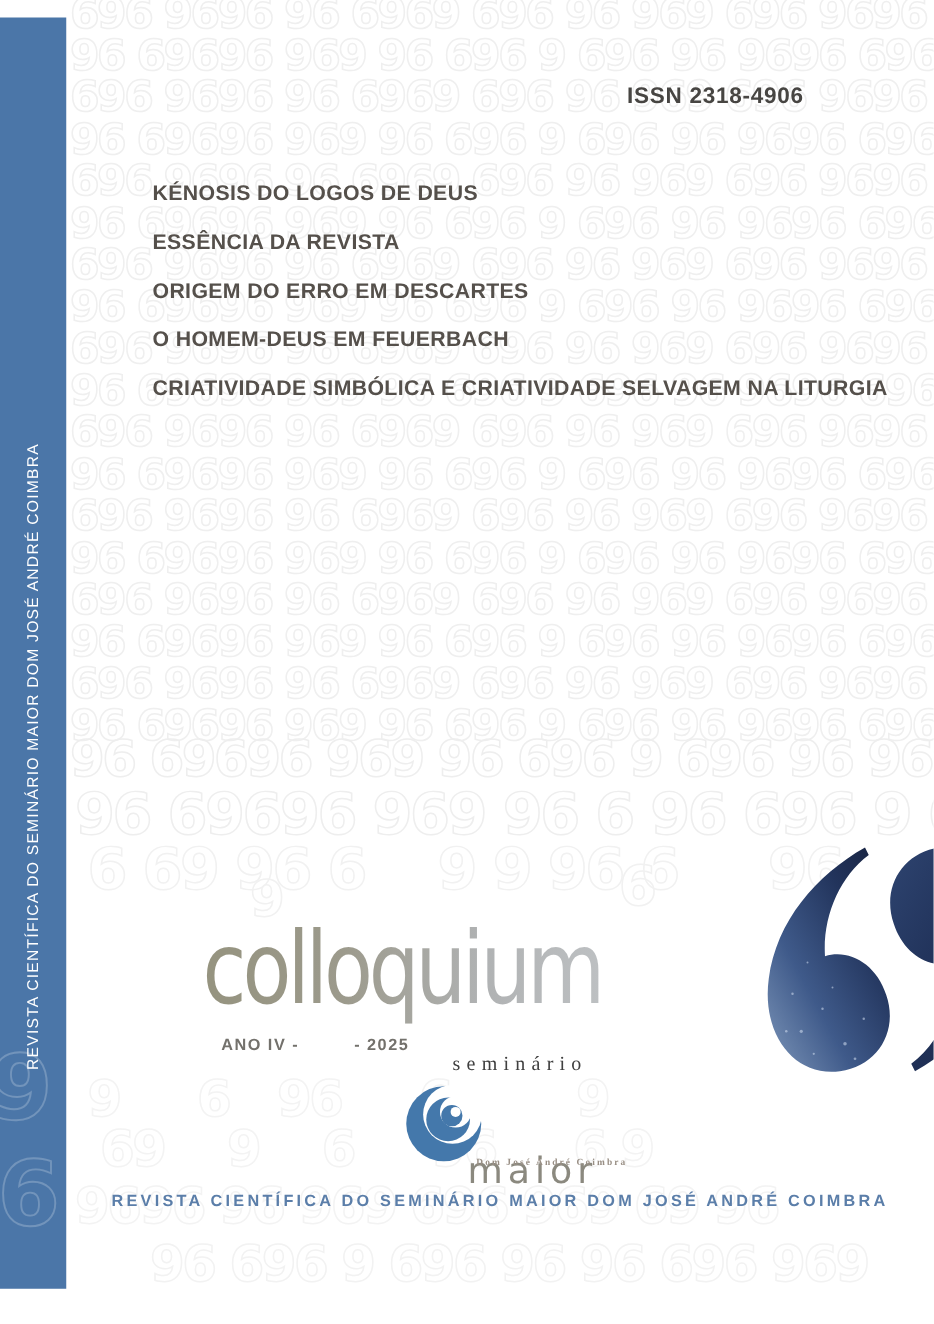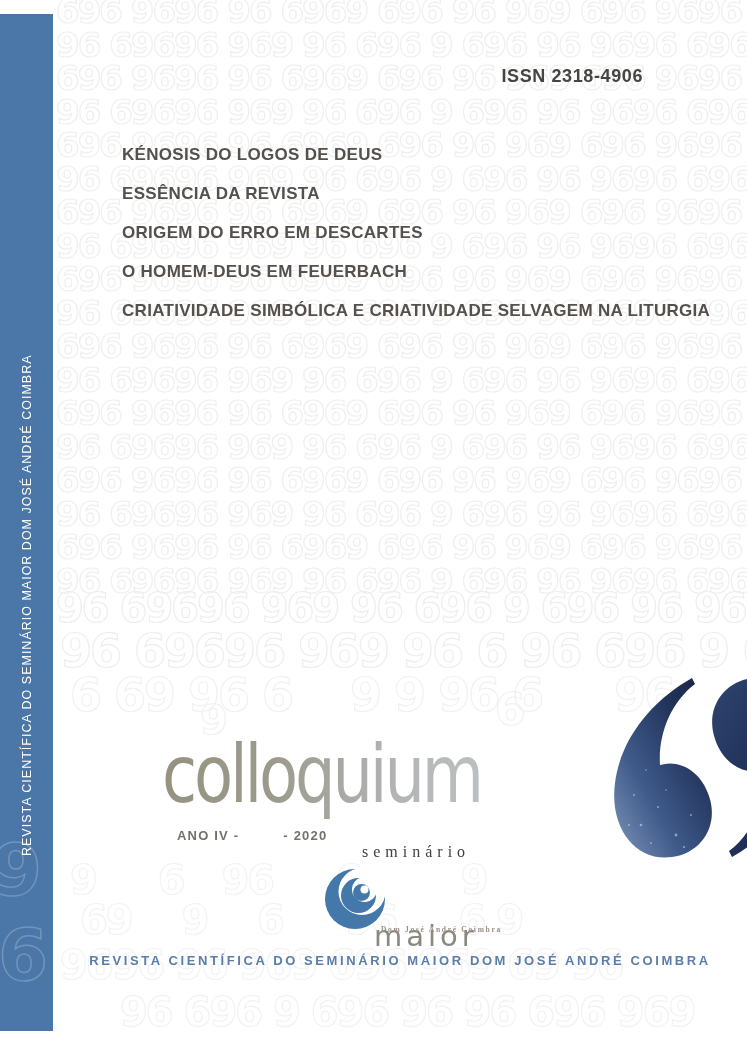--- a/index.html
+++ b/index.html
@@ -130,21 +130,21 @@
     <div class="title-item">ORIGEM DO ERRO EM DESCARTES</div>
     <div class="title-item">O HOMEM-DEUS EM FEUERBACH</div>
     <div class="title-item">CRIATIVIDADE SIMBÓLICA E CRIATIVIDADE SELVAGEM NA LITURGIA</div>
   </div>
 
   <div class="wordmark">colloquium</div>
 
   <div class="year-line">
     <span>ANO IV -</span>
     <span class="year-gap"></span>
-    <span>- 2020</span>
+    <span>- 2025</span>
   </div>
 
   <svg class="bigquote" width="240" height="200" viewBox="0 0 240 200">
     <defs>
       <linearGradient id="qgrad" x1="0%" y1="100%" x2="100%" y2="0%">
         <stop offset="0%" stop-color="#7e97ba"></stop>
         <stop offset="35%" stop-color="#3f5a8a"></stop>
         <stop offset="70%" stop-color="#22345c"></stop>
         <stop offset="100%" stop-color="#17213c"></stop>
       </linearGradient>

